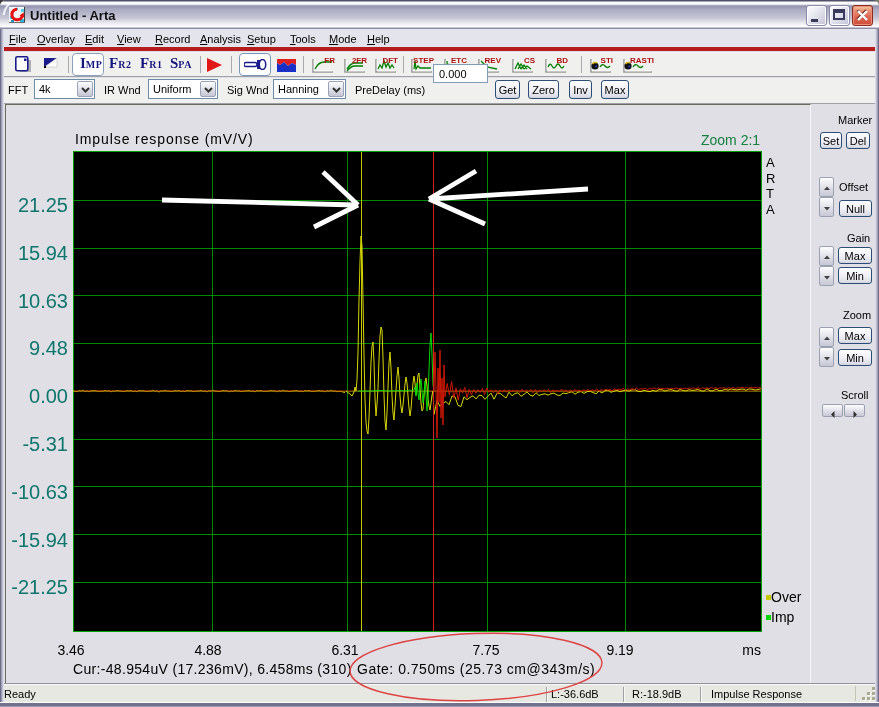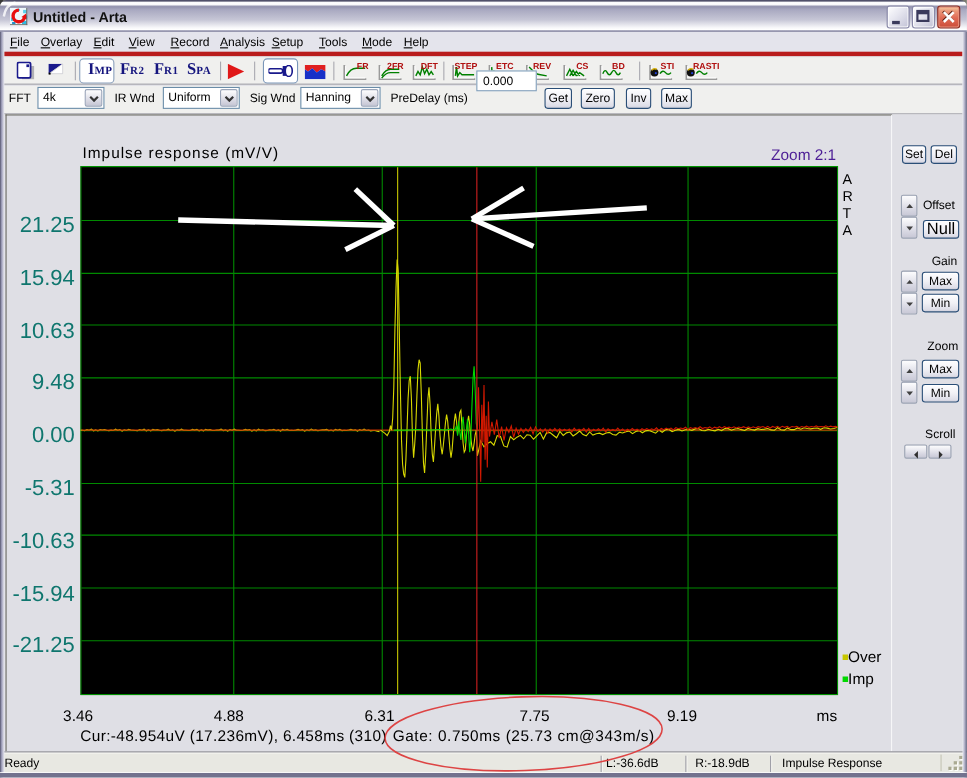--- a/index.html
+++ b/index.html
@@ -29,21 +29,21 @@
 #client {position:absolute;left:4px;top:104px;width:871px;height:579px;background:#dfdfe5}
 #gframe {position:absolute;left:1px;top:0;width:806px;height:579px;border-left:1px solid #6b6b62;border-top:1px solid #6b6b62;border-right:1px solid #f6f6f8;background:#dfdfe5}
 #rpanel {position:absolute;left:808px;top:0;width:63px;height:579px;background:#dfdfe5;font-size:11px}
 #rpanel .lab {position:absolute;color:#000}
 .spin {position:absolute;width:15px;height:20px;border:1px solid #9aa2b2;border-radius:2px;
  background:linear-gradient(to bottom,#fdfdfe,#dcdce6 60%,#c8c8d6);text-align:center}
 .spin svg {margin-top:6px}
 .sbtn {position:absolute;width:21px;height:13px;border:1px solid #9aa2b2;border-radius:2px;
  background:linear-gradient(to bottom,#fdfdfe,#dcdce6 60%,#c8c8d6);text-align:center}
 #ptitle {position:absolute;left:75px;top:131px;font-size:14px;color:#000;letter-spacing:0.9px}
-#pzoom {position:absolute;left:701px;top:132px;font-size:14px;color:#4c1d95}
+#pzoom {position:absolute;left:701px;top:132px;font-size:14px;color:#15803d}
 #arta {position:absolute;left:766px;top:155px;font-size:13px;line-height:15.5px;color:#000}
 .ylab {position:absolute;width:63px;left:5px;text-align:right;font-size:20px;color:#0f766e}
 .xlab {position:absolute;top:642px;width:60px;text-align:center;font-size:14px;color:#000}
 #msl {position:absolute;left:731px;top:642px;width:30px;text-align:right;font-size:14px}
 #curline {position:absolute;left:73px;top:661px;font-size:14px;letter-spacing:0.32px}
 #gateline {position:absolute;left:357px;top:661px;font-size:14px;letter-spacing:0.5px}
 #legend {position:absolute;left:766px;top:587px;font-size:14px;line-height:20px}
 #statusbar {position:absolute;left:0px;top:683px;width:879px;height:19px;background:#e8e8e2;
  border-top:1px solid #90909a;box-shadow:inset 0 1px 0 #fafaf6;font-size:11px}
 #botborder {position:absolute;left:0;top:702px;width:879px;height:5px;
@@ -230,20 +230,23 @@
   </div>
 <div class="tlabel" style="left:355px">PreDelay (ms)</div>
 <div class="field" style="left:433px;top:64px;width:55px">0.000</div>
 <div class="xpb" style="left:495px;top:80px;width:25px;height:19px;font-size:11px">Get</div>
 <div class="xpb" style="left:528px;top:80px;width:31px;height:19px;font-size:11px">Zero</div>
 <div class="xpb" style="left:569px;top:80px;width:23px;height:19px;font-size:11px">Inv</div>
 <div class="xpb" style="left:601px;top:80px;width:28px;height:19px;font-size:11px">Max</div>
 
 <div id="client">
 <div id="gframe"></div>
+<div id="rpanel">
+<div class="lab" style="left:26px;top:10px">Marker</div>
+</div>
 </div>
 
 <div id="ptitle">Impulse response (mV/V)</div>
 <div id="pzoom">Zoom 2:1</div>
 <div id="arta">A<br>R<br>T<br>A</div>
 <div class="ylab" style="top:194px">21.25</div>
 <div class="ylab" style="top:242px">15.94</div>
 <div class="ylab" style="top:290px">10.63</div>
 <div class="ylab" style="top:337px">9.48</div>
 <div class="ylab" style="top:385px">0.00</div>
@@ -298,21 +301,21 @@
 
 <div class="xpb" style="left:820px;top:132px;width:22px;height:17px;font-size:11px">Set</div>
 <div class="xpb" style="left:846px;top:132px;width:24px;height:17px;font-size:11px">Del</div>
 <div style="position:absolute;left:839px;top:181px;font-size:11px">Offset</div>
 <div class="spin" style="left:819px;top:177px"><svg width="10" height="7">
       <path d="M2 5 L5 1.5 L8 5 Z" fill="#404040"></path>
     </svg></div>
 <div class="spin" style="left:819px;top:197px"><svg width="10" height="7">
       <path d="M2 2 L5 5.5 L8 2 Z" fill="#404040"></path>
     </svg></div>
-<div class="xpb" style="left:839px;top:200px;width:33px;height:17px;font-size:15px">Null</div>
+<div class="xpb" style="left:839px;top:200px;width:33px;height:17px;font-size:11px">Null</div>
 <div style="position:absolute;left:847px;top:232px;font-size:11px">Gain</div>
 <div class="spin" style="left:819px;top:246px"><svg width="10" height="7">
       <path d="M2 5 L5 1.5 L8 5 Z" fill="#404040"></path>
     </svg></div>
 <div class="spin" style="left:819px;top:266px"><svg width="10" height="7">
       <path d="M2 2 L5 5.5 L8 2 Z" fill="#404040"></path>
     </svg></div>
 <div class="xpb" style="left:838px;top:247px;width:34px;height:17px;font-size:11px">Max</div>
 <div class="xpb" style="left:838px;top:267px;width:34px;height:17px;font-size:11px">Min</div>
 <div style="position:absolute;left:843px;top:309px;font-size:11px">Zoom</div>

